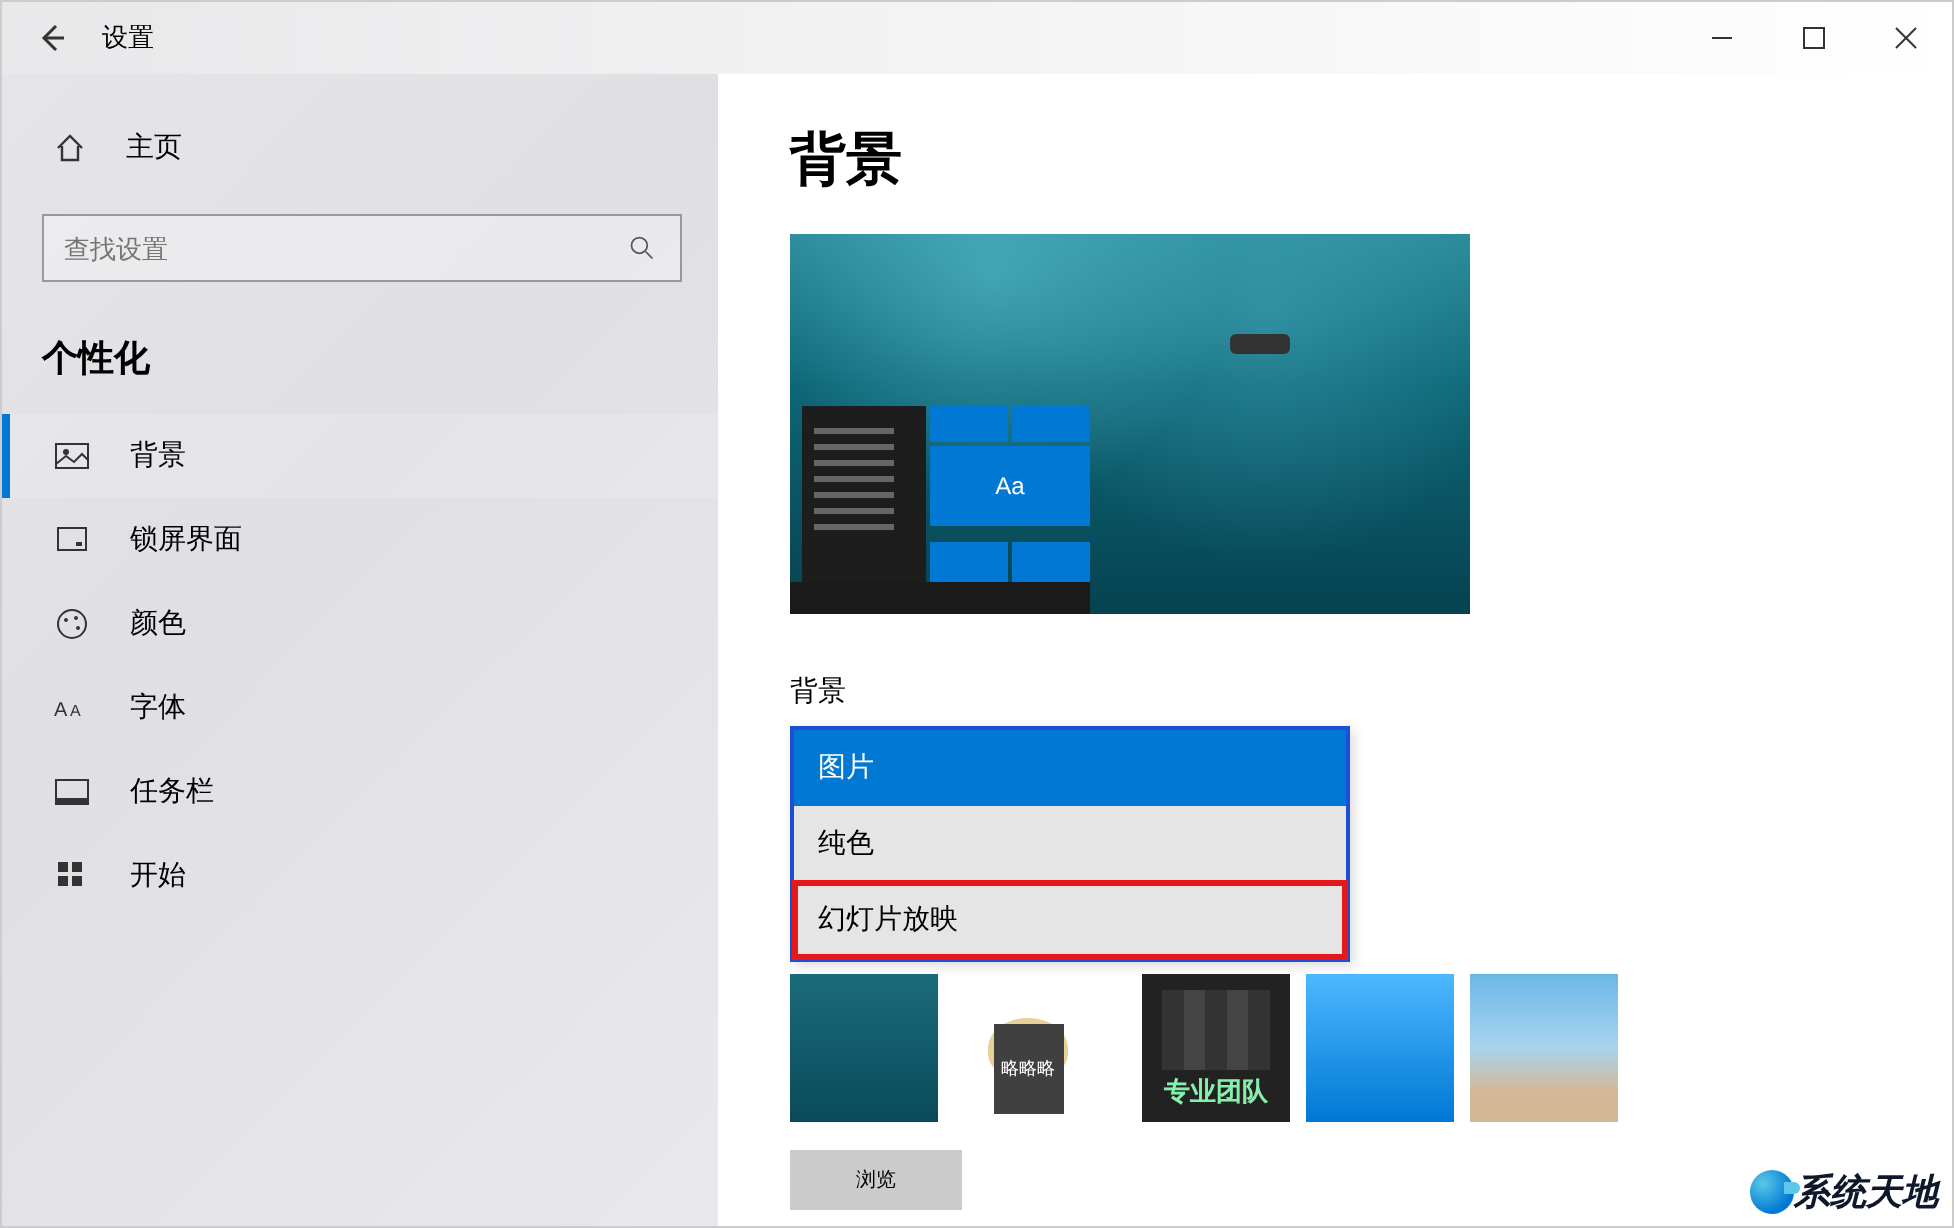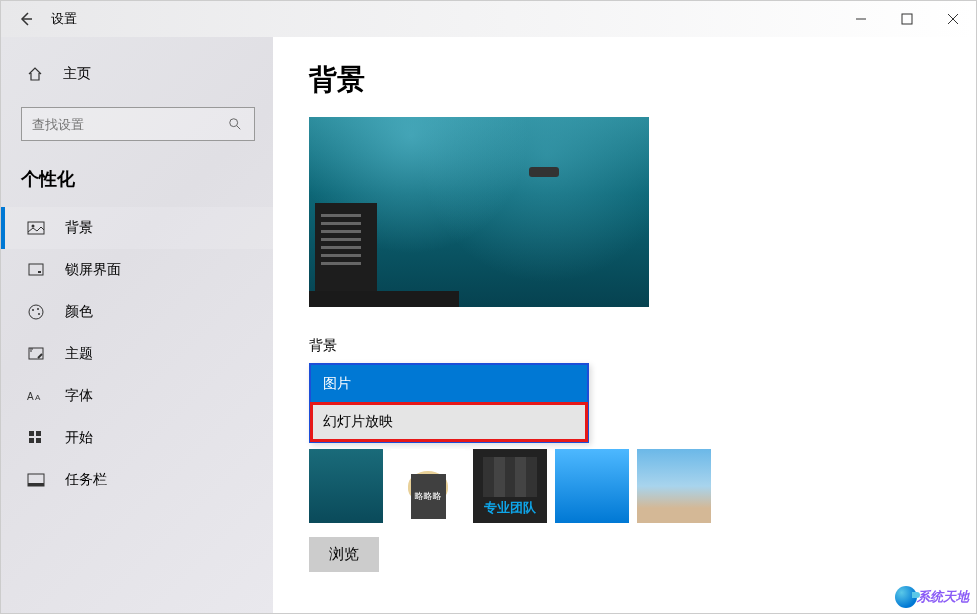--- a/index.html
+++ b/index.html
@@ -8,21 +8,21 @@
     .window { display: flex; flex-direction: column; height: 100%; border: 1px solid #ccc; }
     
     .titlebar { height: 36px; display: flex; align-items: center; padding-left: 10px; background: linear-gradient(to right, #e8e8ea, #fff); }
     .titlebar .back { width: 30px; height: 30px; display: flex; align-items: center; justify-content: center; cursor: pointer; }
     .titlebar .title { margin-left: 10px; font-size: 13px; }
     .titlebar .controls { margin-left: auto; display: flex; }
     .titlebar .controls .ctrl { width: 46px; height: 36px; display: flex; align-items: center; justify-content: center; cursor: pointer; }
     
     .body { display: flex; flex: 1; overflow: hidden; }
     
-    .sidebar { width: 272px; background: linear-gradient(135deg, #e5e5e9 0%, #e0dfe4 40%, #e9e8ed 100%); padding: 20px 0 0 0; display: flex; flex-direction: column; }
+    .sidebar { width: 358px; background: linear-gradient(135deg, #e5e5e9 0%, #e0dfe4 40%, #e9e8ed 100%); padding: 20px 0 0 0; display: flex; flex-direction: column; }
     .home { display: flex; align-items: center; padding: 8px 16px 8px 26px; cursor: pointer; }
     .home .icon { width: 18px; margin-right: 18px; }
     .home .txt { font-size: 14px; }
     
     .search { margin: 16px 18px 20px 20px; height: 34px; border: 1px solid #999; display: flex; align-items: center; padding: 0 10px; background: rgba(255,255,255,0.3); }
     .search input { flex: 1; border: none; background: transparent; outline: none; font-size: 13px; }
     .search .sicon { width: 16px; color: #555; }
     
     .category { padding: 6px 20px 16px 20px; font-size: 18px; font-weight: 600; }
     
@@ -51,28 +51,28 @@
     .dropdown .opt { padding: 10px 12px; font-size: 14px; cursor: pointer; background: #e5e5e5; }
     .dropdown .opt.selected { background: #0078d4; color: #fff; }
     .dropdown .opt.highlighted { outline: 3px solid #e61818; outline-offset: -2px; }
     
     .thumbs { display: flex; gap: 8px; margin-top: 6px; }
     .thumb { width: 74px; height: 74px; background: #ccc; cursor: pointer; position: relative; overflow:hidden; }
     .t1 { background: linear-gradient(180deg,#1a6b7a,#0a4a5a); }
     .t2 { background: #fff; display:flex; flex-direction:column; align-items:center; justify-content:center; }
     .t2 .face { width:40px; height:30px; background:#e8d098; border-radius:50% 50% 40% 40%; position:relative; }
     .t2 .cap { font-size:9px; background:#404040; color:#fff; padding:16px 4px; position:absolute; bottom:4px; }
-    .t3 { background: #222; color:#0ea5e9; display:flex; align-items:flex-end; justify-content:center; font-size:13px; font-weight:bold; padding-bottom:6px; }
+    .t3 { background: #222; color:#86efac; display:flex; align-items:flex-end; justify-content:center; font-size:13px; font-weight:bold; padding-bottom:6px;margin-left:12px; }
     .t3::before { content:""; position:absolute; top:8px; left:10px; right:10px; height:40px; background: linear-gradient(90deg,#333 0 20%, #444 20% 40%, #333 40% 60%, #444 60% 80%, #333 80% 100%); }
     .t4 { background: linear-gradient(180deg,#4db8ff,#0078d4); }
     .t5 { background: linear-gradient(180deg,#6bb8e8 0%, #a8d4ed 50%, #d4b896 80%); }
     
-    .browse-btn { margin-top: 14px; padding: 8px 20px; background: #ccc; border: none; font-size: 15px; cursor: pointer; }
-    
-    .watermark { position: absolute; bottom: 6px; right: 8px; display: flex; align-items: center; gap: 0; font-size: 13px; font-weight: bold; font-style: italic; color: #8b5cf6; }
+    .browse-btn { margin-top: 14px; padding: 8px 33px; background: #ccc; border: none; font-size: 10px; cursor: pointer; }
+    
+    .watermark { position: absolute; bottom: 6px; right: 8px; display: flex; align-items: center; gap: 0; font-size: 18px; font-weight: bold; font-style: italic; color: #0f172a; }
     .watermark .globe { width: 22px; height: 22px; border-radius: 50%; background: radial-gradient(circle at 30% 30%, #5ac8e8, #0078d4 70%); position: relative; }
     .watermark .globe::after { content:""; position:absolute; right:-3px; top:6px; width:8px; height:6px; background:#5ac8e8; border-radius:0 4px 4px 0; }
     
     svg { display: block; }
   </style>
 </head>
 <body>
 
 <div class="window">
   <div class="titlebar">
@@ -152,80 +152,80 @@
               <circle cx="6" cy="7" r="1" fill="#333"></circle>
               <circle cx="11" cy="6" r="1" fill="#333"></circle>
               <circle cx="12" cy="11" r="1" fill="#333"></circle>
             </svg>
           </span>
         <span class="txt">颜色</span>
       </div>
       <div class="nav-item">
         <span class="icon">
             <svg width="18" height="18" viewBox="0 0 18 18">
-              <rect x="2" y="3" width="14" height="11" stroke="#333" fill="none"></rect>
-              <path d="M3 4 L6 4 M3 6 L5 6" stroke="#333"></path>
-              <path d="M11 13 L15 9" stroke="#333" stroke-width="2"></path>
-            </svg>
-          </span>
-        <span class="txt">主题</span>
-      </div>
-      <div class="nav-item">
-        <span class="icon">
-            <svg width="18" height="18" viewBox="0 0 18 18">
               <text x="0" y="13" font-size="10" fill="#333" font-family="serif">A</text>
               <text x="8" y="13" font-size="8" fill="#333">A</text>
             </svg>
           </span>
         <span class="txt">字体</span>
+      </div>
+      <div class="nav-item">
+        <span class="icon">
+            <svg width="18" height="18" viewBox="0 0 18 18">
+              <rect x="1" y="3" width="16" height="12" stroke="#333" fill="none"></rect>
+              <rect x="1" y="12" width="16" height="3" fill="#333"></rect>
+            </svg>
+          </span>
+        <span class="txt">任务栏</span>
       </div>
       <div class="nav-item">
         <span class="icon">
             <svg width="18" height="18" viewBox="0 0 18 18">
               <rect x="2" y="2" width="5" height="5" fill="#333"></rect>
               <rect x="9" y="2" width="5" height="5" fill="#333"></rect>
               <rect x="2" y="9" width="5" height="5" fill="#333"></rect>
               <rect x="9" y="9" width="5" height="5" fill="#333"></rect>
             </svg>
           </span>
         <span class="txt">开始</span>
-      </div>
-      <div class="nav-item">
-        <span class="icon">
-            <svg width="18" height="18" viewBox="0 0 18 18">
-              <rect x="1" y="3" width="16" height="12" stroke="#333" fill="none"></rect>
-              <rect x="1" y="12" width="16" height="3" fill="#333"></rect>
-            </svg>
-          </span>
-        <span class="txt">任务栏</span>
       </div>
     </div>
 
     <div class="main">
       <h1 class="page-title">背景</h1>
       
       <div class="preview">
         <div class="water"></div>
         <div class="diver"></div>
         <div class="start">
           <div class="line"></div>
             <div class="line"></div>
             <div class="line"></div>
           <div class="line"></div>
             <div class="line"></div>
             <div class="line"></div>
           <div class="line"></div>
         </div>
+        <div class="tiles">
+          <div class="tile-top">
+              <div style="background:#0078d4"></div>
+              <div style="background:#0078d4"></div>
+            </div>
+          <div class="tile-lg">Aa</div>
+          <div class="tile-sm"></div>
+            <div class="tile-sm"></div>
+        </div>
         <div class="taskbar"></div>
       </div>
       
       <div class="label">背景</div>
       
       <div class="dropdown">
         <div class="opt selected">图片</div>
+        <div class="opt">纯色</div>
         <div class="opt highlighted">幻灯片放映</div>
       </div>
       
       <div class="thumbs">
         <div class="thumb t1"></div>
         <div class="thumb t2">
             <div class="face"></div>
             <div class="cap">略略略</div>
           </div>
         <div class="thumb t3">

